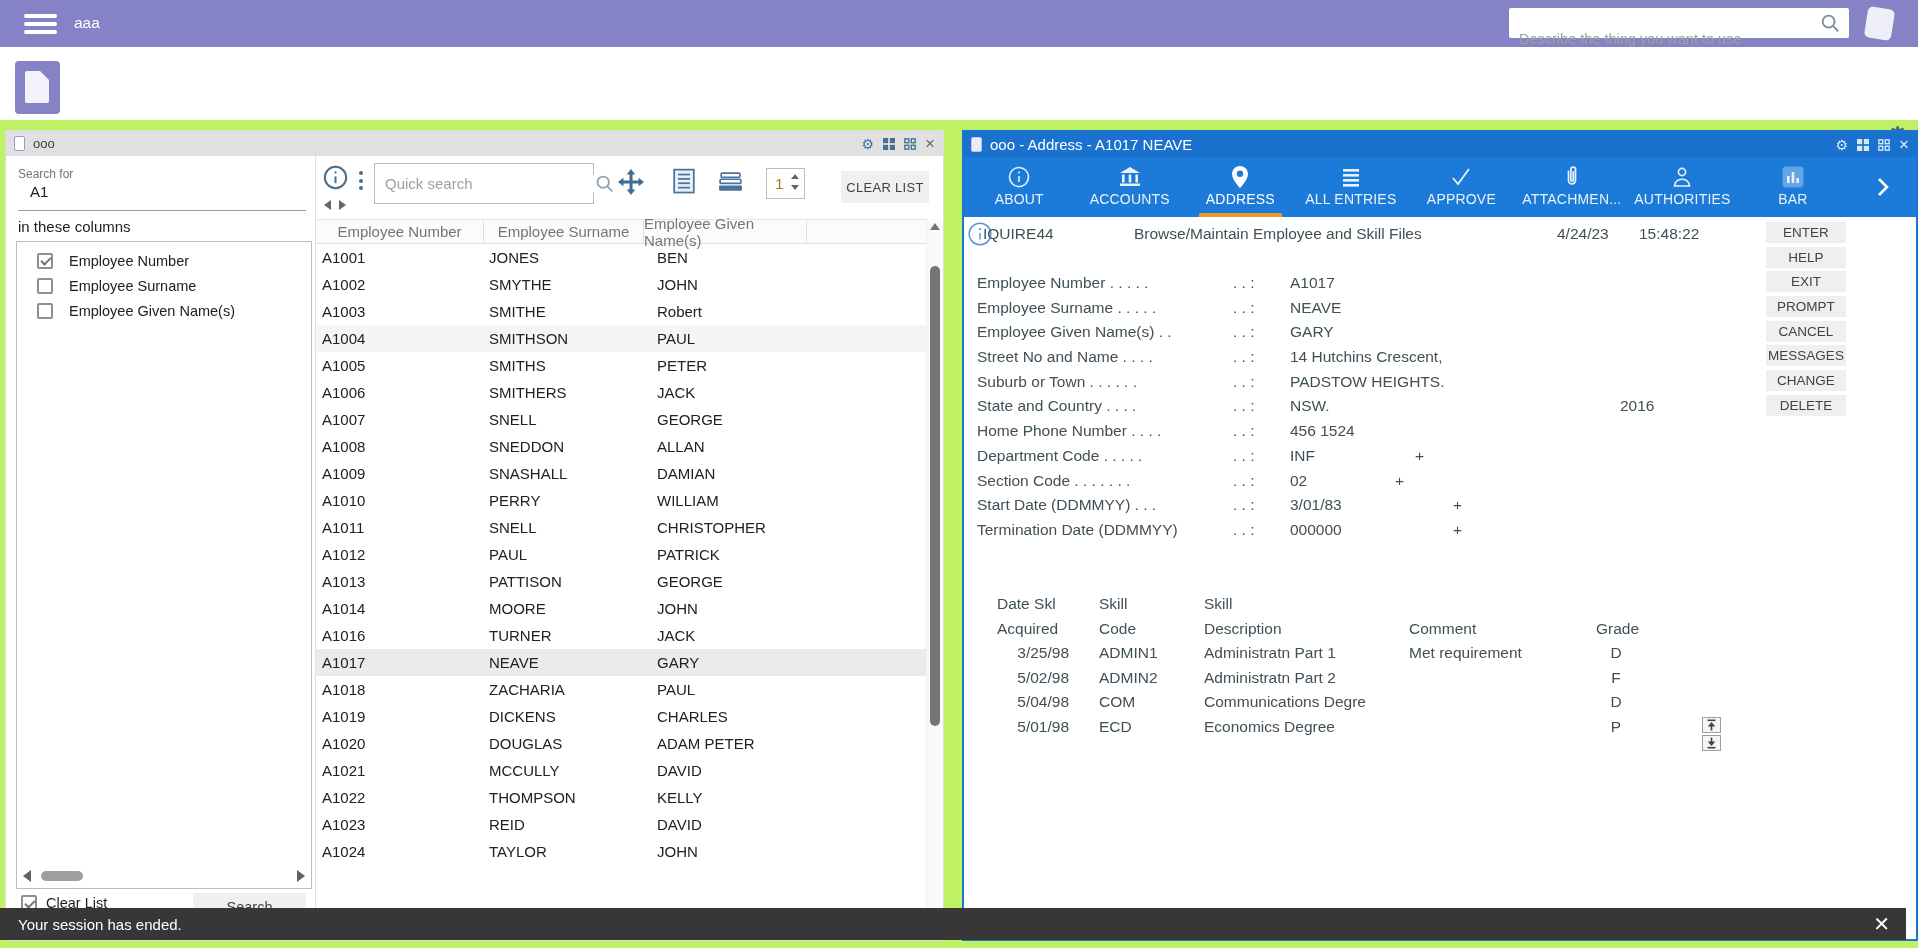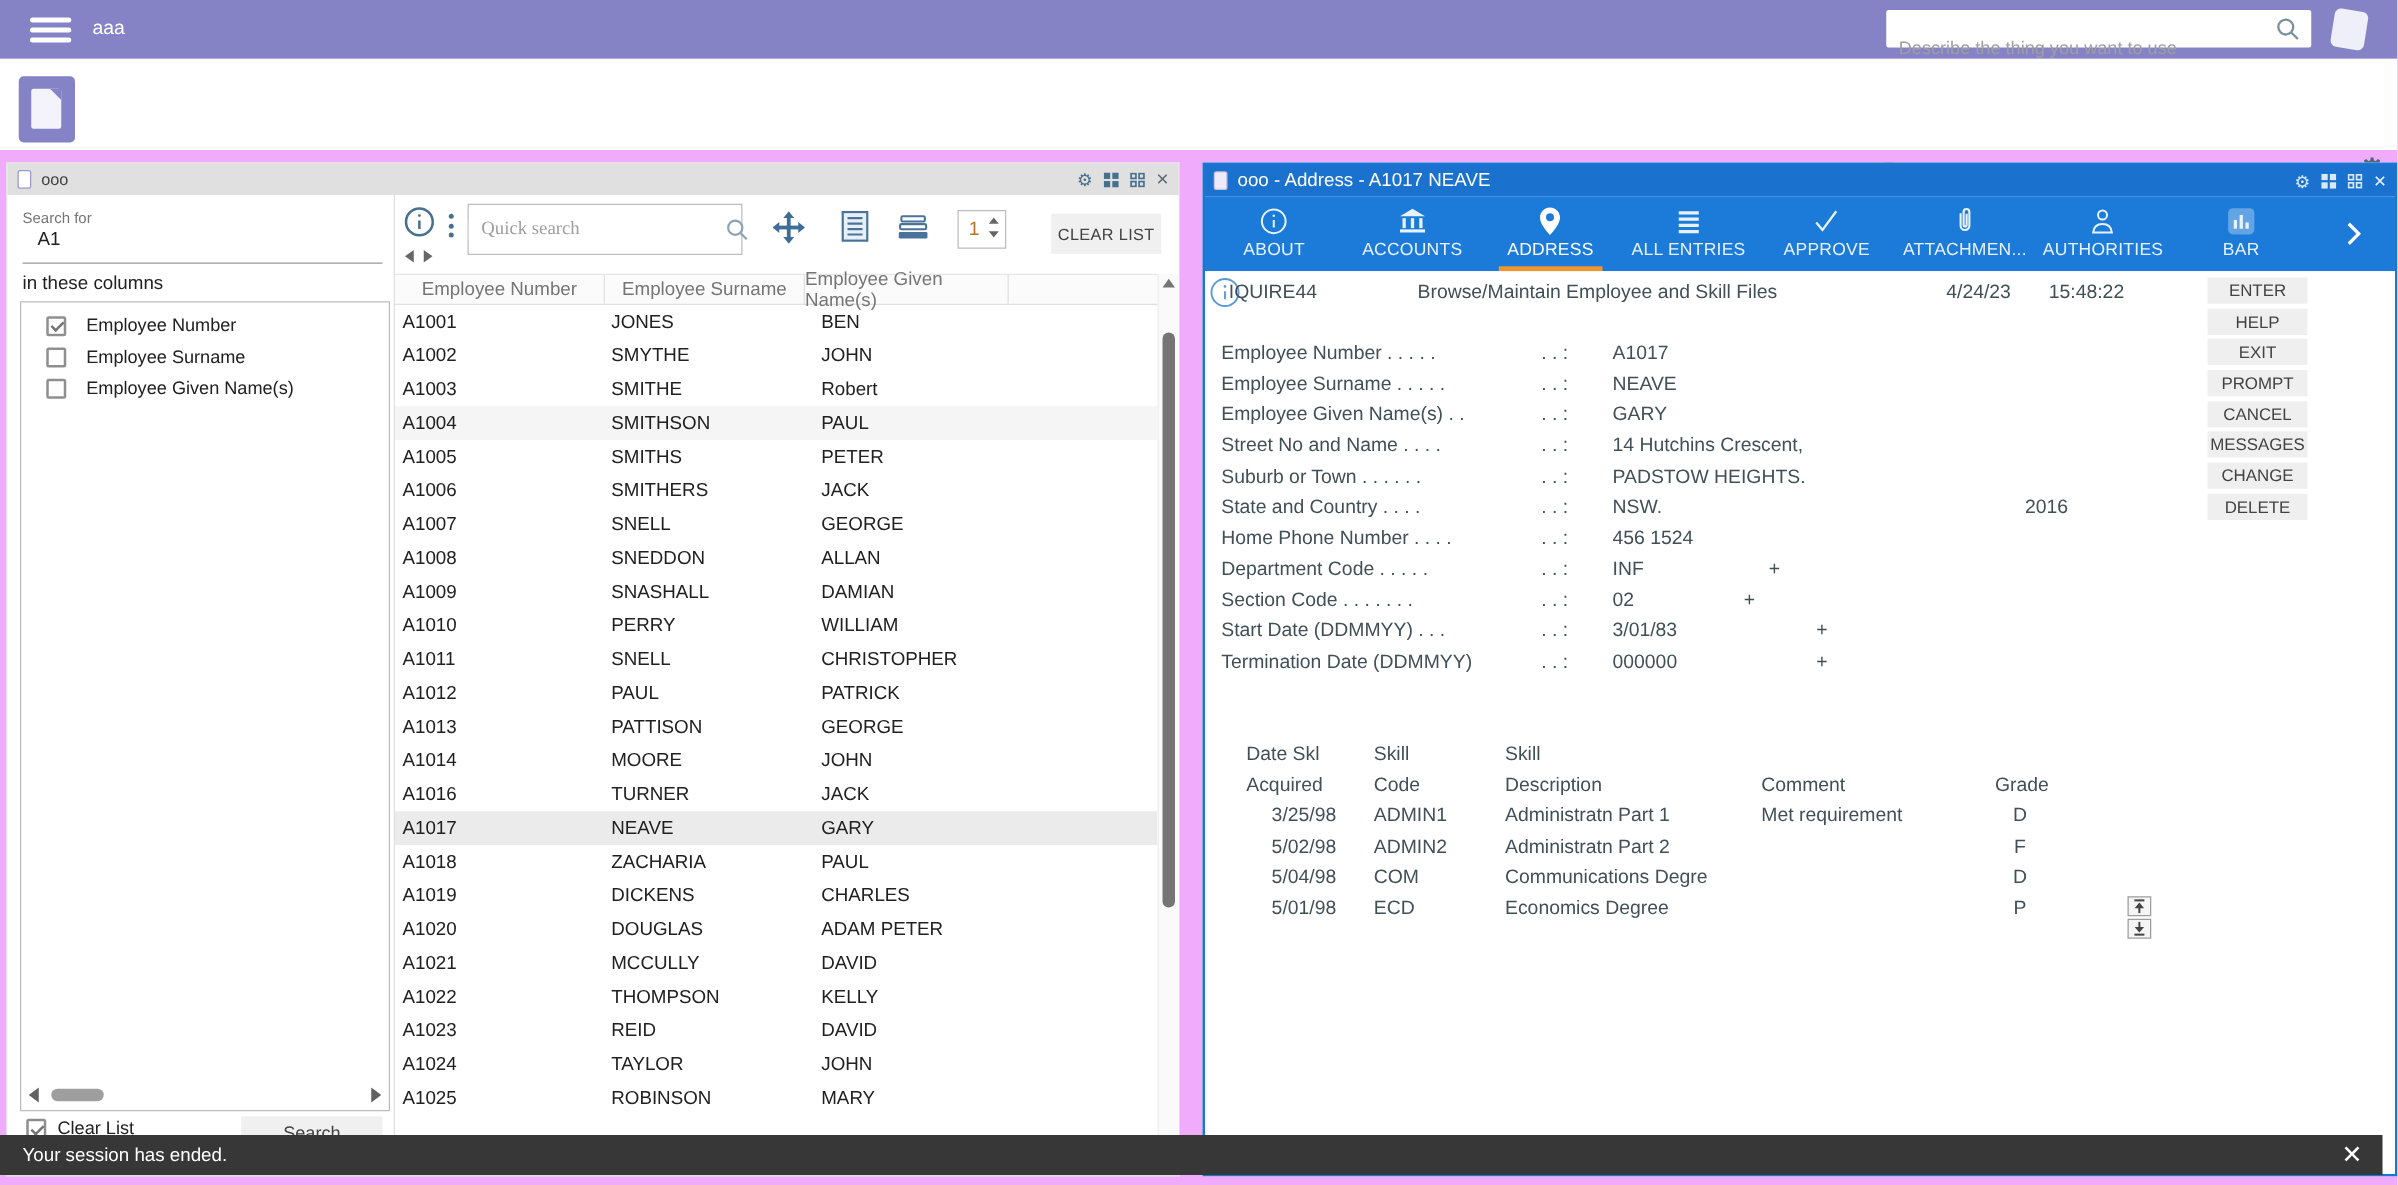--- a/index.html
+++ b/index.html
@@ -1,17 +1,17 @@
 <!DOCTYPE html>
 <html><head>
 <meta charset="utf-8">
 <style>
   * { margin:0; padding:0; box-sizing:border-box; }
   body { font-family:"Liberation Sans", sans-serif; background:#fff; }
-  .screen { position:relative; width:1918px; height:948px; background:#f0abfc; overflow:hidden; }
+  .screen { position:relative; width:1918px; height:948px; background:#bef264; overflow:hidden; }
 
   
   .topbar { position:absolute; left:0; top:0; width:1918px; height:47px; background:#8583C6; }
   .hamburger { position:absolute; left:24px; top:14px; width:33px; height:20px; cursor:pointer; }
   .hamburger span { display:block; height:3.5px; background:#fff; border-radius:2px; margin-bottom:4.5px; }
   .topbar-title { position:absolute; left:74px; top:14px; font-size:15.5px; color:#fff; }
   .topbar-search { position:absolute; left:1509px; top:8px; width:340px; height:30px; background:#fff; border-radius:2px; display:flex; align-items:center; }
   .topbar-search input { flex:1; border:0; outline:0; padding:0 10px; font-size:14.5px; color:#444; font-family:"Liberation Sans",sans-serif; background:transparent;margin-top:31px; }
   .topbar-search input::placeholder { color:#9E9E9E; }
   .topbar-search .mag { width:22px; height:22px; color:#78909C; margin-right:8px; flex:none; }
@@ -70,21 +70,21 @@
   .search-btn { position:absolute; left:187px; top:737px; width:113px; height:28px; background:#F0F0F0; border:0; font-size:14.5px; color:#424242; font-family:"Liberation Sans",sans-serif; cursor:pointer; }
 
   .grid-area { position:absolute; left:310px; top:0; right:0; bottom:0; }
   .info-btn { position:absolute; left:6px; top:8px; width:27px; height:27px; color:#47708F; cursor:pointer; }
   .nav-arrows { position:absolute; left:8px; top:44px; display:flex; gap:8px; }
   .nav-arrows .tri.left { border-right-color:#666; border-top-width:5px; border-bottom-width:5px; border-right-width:7px; }
   .nav-arrows .tri.right { border-left-color:#666; border-top-width:5px; border-bottom-width:5px; border-left-width:7px; }
   .kebab { position:absolute; left:43px; top:15px; display:flex; flex-direction:column; gap:3.5px; cursor:pointer; }
   .kebab i { width:4px; height:4px; border-radius:50%; background:#47708F; }
   .qs-box { position:absolute; left:58px; top:7px; width:220px; height:41px; border:1px solid #BDBDBD; display:flex; align-items:center; background:#fff; }
-  .qs-box input { flex:1; border:0; outline:0; padding:0 10px; font-size:15px; color:#444; font-family:Liberation Serif, serif; }
+  .qs-box input { flex:1; border:0; outline:0; padding:0 10px; font-size:15px; color:#444; font-family:Liberation Sans, sans-serif; }
   .qs-box input::placeholder { color:#9E9E9E; }
   .qs-box .mag { width:21px; height:21px; color:#8DA3B5; margin-right:8px; flex:none; }
   .move-icon { position:absolute; left:302px; top:13px; width:26px; height:26px; color:#3E6D96; cursor:pointer; }
   .listdoc-icon { position:absolute; left:356px; top:12px; width:24px; height:27px; color:#4A739B; cursor:pointer; }
   .drawers-icon { position:absolute; left:402px; top:16px; width:25px; height:21px; color:#4A739B; cursor:pointer; }
   .spinner { position:absolute; left:450px; top:12px; width:39px; height:31px; border:1px solid #BDBDBD; background:#fff; }
   .spin-val { position:absolute; left:8px; top:6px; font-size:15.5px; color:#B8722C; }
   .spin-arrows { position:absolute; right:5px; top:5px; display:flex; flex-direction:column; gap:6px; }
   .spin-arrows .tri { border-left-width:4px; border-right-width:4px; }
   .spin-arrows .tri.up { border-bottom-width:5px; border-bottom-color:#666; }
@@ -411,25 +411,20 @@
             </div>
             <div class="g-row">
               <div class="g-cell c0">A1023</div>
               <div class="g-cell c1">REID</div>
               <div class="g-cell c2">DAVID</div>
             </div>
             <div class="g-row">
               <div class="g-cell c0">A1024</div>
               <div class="g-cell c1">TAYLOR</div>
               <div class="g-cell c2">JOHN</div>
-            </div>
-            <div class="g-row">
-              <div class="g-cell c0">A1025</div>
-              <div class="g-cell c1">ROBINSON</div>
-              <div class="g-cell c2">MARY</div>
             </div>
           </div>
         <div class="vscroll">
           <span class="tri up v-up"></span>
           <span class="v-thumb"></span>
         </div>
       </div>
     </div>
   </section>
 

